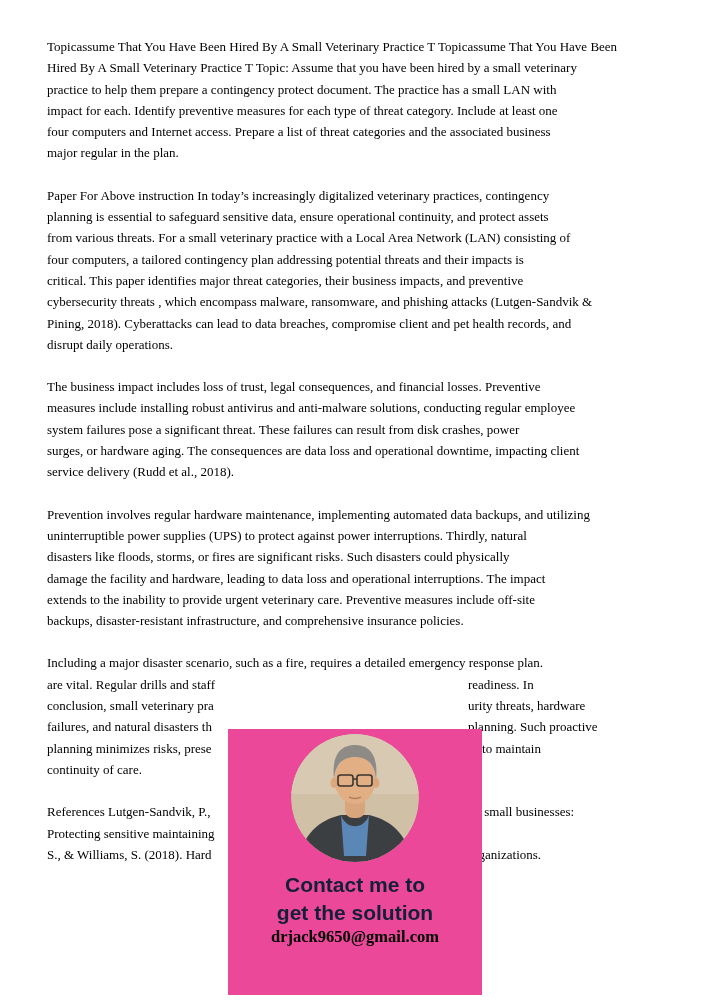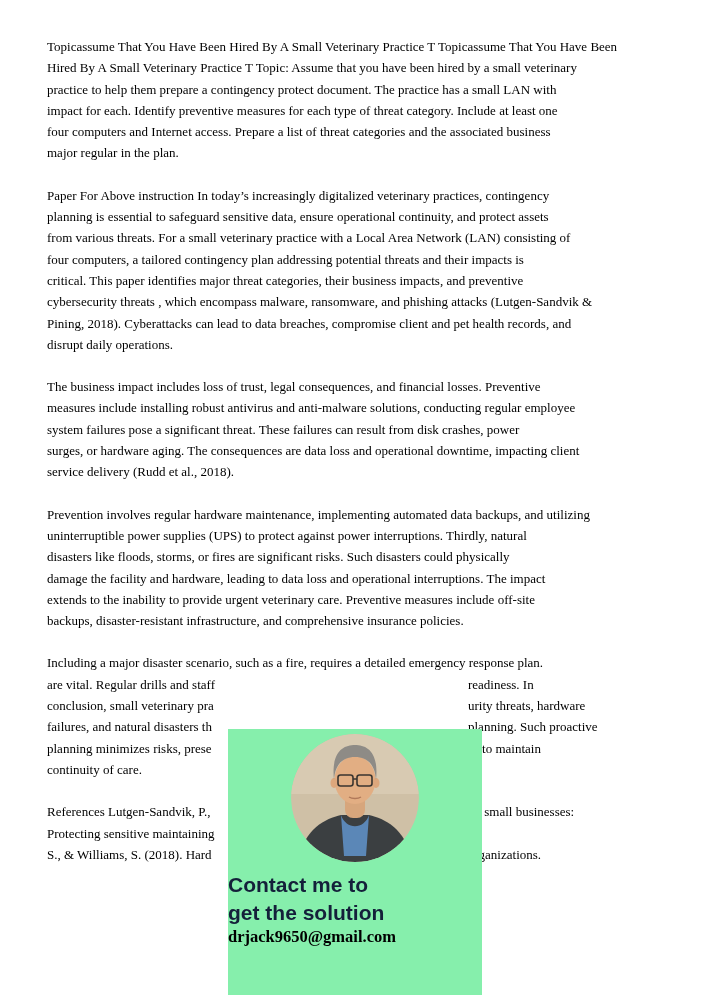--- a/index.html
+++ b/index.html
@@ -33,22 +33,22 @@
     left: 421px;
     top: 0;
     white-space: nowrap;
   }
   .promo {
     position: absolute;
     left: 228px;
     top: 729px;
     width: 254px;
     height: 266px;
-    background: #86efac;
-    text-align: left;
+    background: #ec4899;
+    text-align: center;
     z-index: 5;
   }
   .promo-photo {
     width: 128px;
     height: 128px;
     margin: 5px auto 0 auto;
     border-radius: 50%;
     overflow: hidden;
     display: block;
   }

